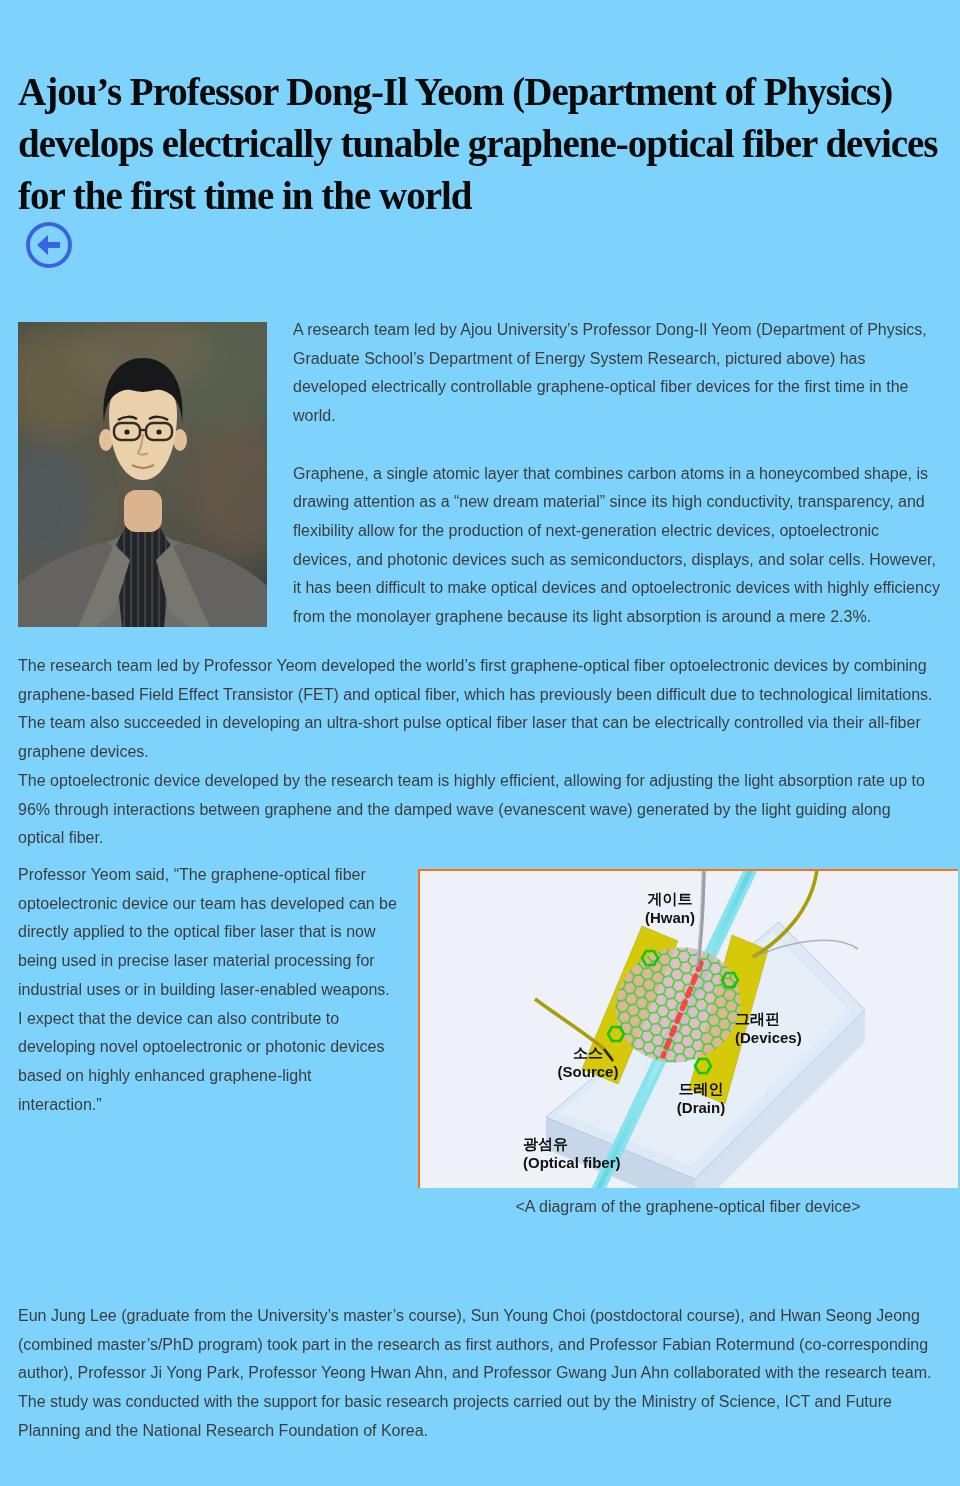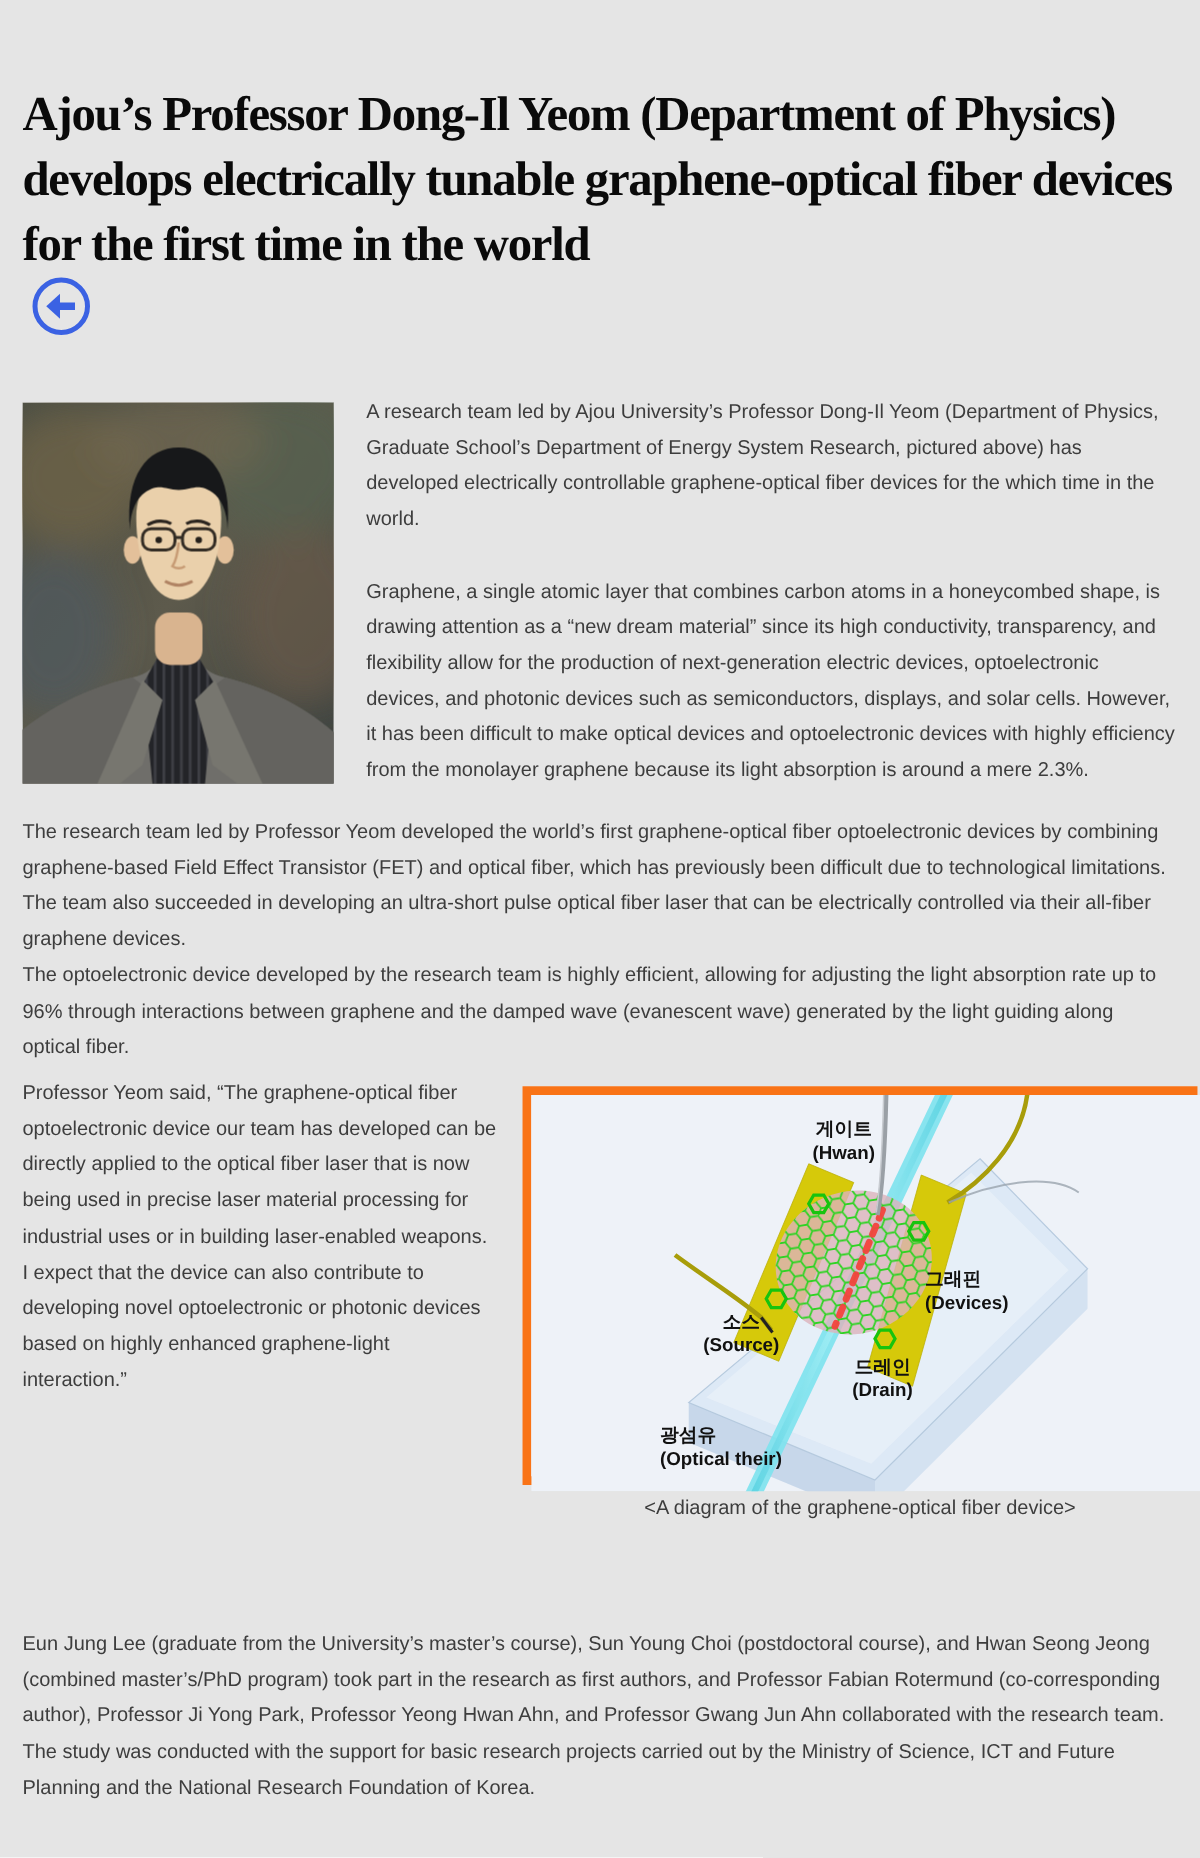--- a/index.html
+++ b/index.html
@@ -1,21 +1,21 @@
 <!DOCTYPE html>
 <html><head>
 <meta charset="utf-8">
 <style>
   * { margin: 0; padding: 0; box-sizing: border-box; }
   html, body { background: #ffffff; }
   .page {
     position: relative;
     width: 960px;
     height: 1486px;
-    background: #e5e5e5;
+    background: #7dd3fc;
     font-family: "Liberation Sans", "DejaVu Sans", sans-serif;
     color: #3d3d3d;
     overflow: hidden;
   }
   .headline {
     position: absolute;
     left: 18px; top: 66px; width: 936px;
     font-family: "Liberation Serif", "DejaVu Serif", serif;
     font-weight: 700;
     font-size: 39px;
@@ -39,21 +39,21 @@
   .intro p + p { margin-top: 28.7px; }
   .fullpara   { position: absolute; left: 18px;  top: 652px; width: 923px; }
   .quotepara  { position: absolute; left: 18px;  top: 861px; width: 379px; }
   .pubpara    { position: absolute; left: 18px;  top: 1122px; width: 379px; white-space: pre-line; }
   .creditspara{ position: absolute; left: 18px;  top: 1302px; width: 923px; }
   .figure {
     position: absolute;
     left: 418px; top: 869px;
     width: 540px; height: 319px;
     background: #eef2f8;
-    border: 7px solid #f97316;
+    border: 2px solid #f97316;
   }
   .figure svg { position: absolute; left: 0; top: 0; }
   .fig-label {
     position: absolute;
     font-size: 15px;
     font-weight: 700;
     color: #111111;
     line-height: 19px;
     white-space: nowrap;
   }
@@ -133,21 +133,21 @@
       <path d="M122,108 L128,108" stroke="#332c24" stroke-width="2.4"></path>
       <circle cx="109" cy="110" r="2.6" fill="#241f1a"></circle>
       <circle cx="141" cy="110" r="2.6" fill="#241f1a"></circle>
 
       <path d="M125,112 C124,122 122,128 120,131 C123,133 127,133 130,131" stroke="#c79b74" stroke-width="2" fill="none"></path>
       <path d="M114,143 C121,147 129,147 136,143" stroke="#b08363" stroke-width="2.4" fill="none"></path>
     </svg>
   </div>
 
   <div class="intro bodytext">
-    <p>A research team led by Ajou University’s Professor Dong-Il Yeom (Department of Physics, Graduate School’s Department of Energy System Research, pictured above) has developed electrically controllable graphene-optical fiber devices for the which time in the world.</p>
+    <p>A research team led by Ajou University’s Professor Dong-Il Yeom (Department of Physics, Graduate School’s Department of Energy System Research, pictured above) has developed electrically controllable graphene-optical fiber devices for the first time in the world.</p>
     <p>Graphene, a single atomic layer that combines carbon atoms in a honeycombed shape, is drawing attention as a “new dream material” since its high conductivity, transparency, and flexibility allow for the production of next-generation electric de­vices, optoelectronic devices, and photonic devices such as semiconductors, displays, and solar cells. However, it has been difficult to make optical devices and optoelec­tronic devices with highly efficiency from the monolayer graphene because its light absorption is around a mere 2.3%.</p>
   </div>
 
   <div class="fullpara bodytext">
     <p>The research team led by Professor Yeom developed the world’s first graphene-optical fiber optoelectronic devices by combining graphene-based Field Effect Transistor (FET) and optical fiber, which has previously been difficult due to tech­nological limitations. The team also succeeded in developing an ultra-short pulse optical fiber laser that can be electrical­ly controlled via their all-fiber graphene devices.</p>
     <p>The optoelectronic device developed by the research team is highly efficient, allowing for adjusting the light absorption rate up to 96% through interactions between graphene and the damped wave (evanescent wave) generated by the light guiding along optical fiber.</p>
   </div>
 
   <p class="quotepara bodytext">Professor Yeom said, “The graphene-optical fiber optoelectronic device our team has developed can be directly applied to the optical fiber laser that is now being used in precise laser material processing for industrial uses or in building laser-enabled weapons. I expect that the device can also contribute to developing novel optoelec­tronic or photonic devices based on highly en­hanced graphene-light interaction.”</p>
 
@@ -210,20 +210,20 @@
     <div class="fig-label center" style="left:133px; top:172px; width:70px;">
       <div>소스</div>
       <div>(Source)</div>
     </div>
     <div class="fig-label center" style="left:248px; top:208px; width:66px;">
       <div>드레인</div>
       <div>(Drain)</div>
     </div>
     <div class="fig-label" style="left:103px; top:263px;">
       <div>광섬유</div>
-      <div>(Optical their)</div>
+      <div>(Optical fiber)</div>
     </div>
   </div>
   <div class="fig-caption">&lt;A diagram of the graphene-optical fiber device&gt;</div>
 
   <p class="creditspara bodytext">Eun Jung Lee (graduate from the University’s master’s course), Sun Young Choi (postdoctoral course), and Hwan Seong Jeong (combined master’s/PhD program) took part in the research as first authors, and Professor Fabian Rotermund (co-corresponding author), Professor Ji Yong Park, Professor Yeong Hwan Ahn, and Professor Gwang Jun Ahn collaborat­ed with the research team. The study was conducted with the support for basic research projects carried out by the Min­istry of Science, ICT and Future Planning and the National Research Foundation of Korea.</p>
 
 </div>
 
 </body></html>

